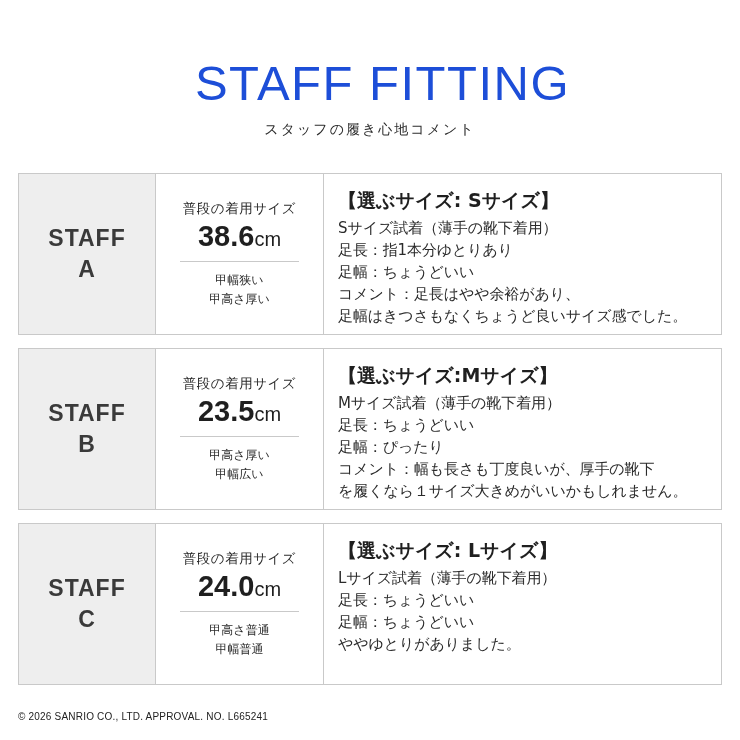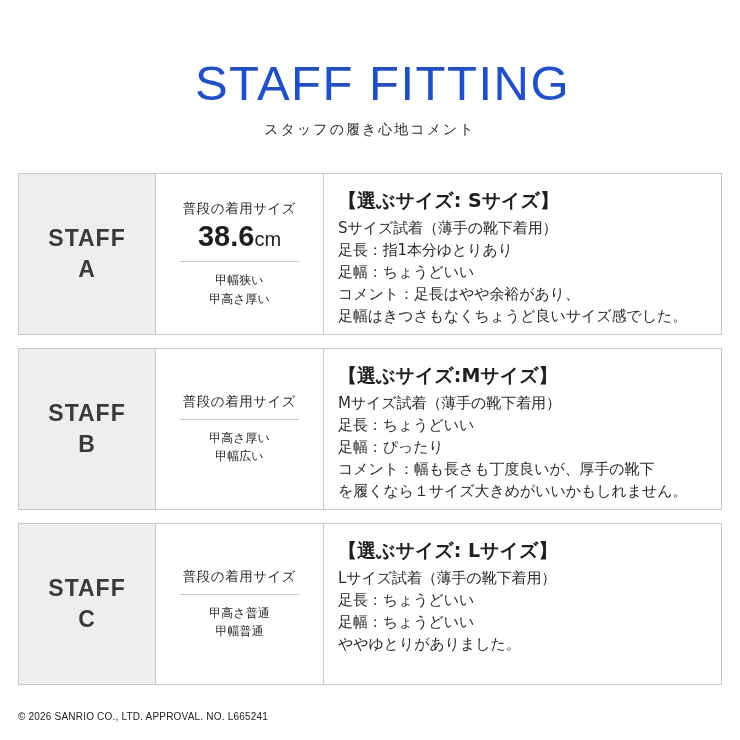--- a/index.html
+++ b/index.html
@@ -203,20 +203,21 @@
     <div class="staff-row">
       <div class="col-name">
         <div class="staff-name">
           <span>STAFF</span>
           <span class="line2">B</span>
         </div>
       </div>
       <div class="col-size">
         <div class="size-top">
           <div class="size-label">普段の着用サイズ</div>
+          <div class="size-value"><span>23.5</span><span class="unit">cm</span></div>
         </div>
         <div class="size-divider"></div>
         <div class="size-bottom">
           <div>甲高さ厚い</div>
           <div>甲幅広い</div>
         </div>
       </div>
       <div class="col-comment">
         <div class="pick-size">【選ぶサイズ:Mサイズ】</div>
         <div class="comment-line">Mサイズ試着（薄手の靴下着用）</div>
@@ -230,20 +231,21 @@
     <div class="staff-row">
       <div class="col-name">
         <div class="staff-name">
           <span>STAFF</span>
           <span class="line2">C</span>
         </div>
       </div>
       <div class="col-size">
         <div class="size-top">
           <div class="size-label">普段の着用サイズ</div>
+          <div class="size-value"><span>24.0</span><span class="unit">cm</span></div>
         </div>
         <div class="size-divider"></div>
         <div class="size-bottom">
           <div>甲高さ普通</div>
           <div>甲幅普通</div>
         </div>
       </div>
       <div class="col-comment">
         <div class="pick-size">【選ぶサイズ: Lサイズ】</div>
         <div class="comment-line">Lサイズ試着（薄手の靴下着用）</div>

